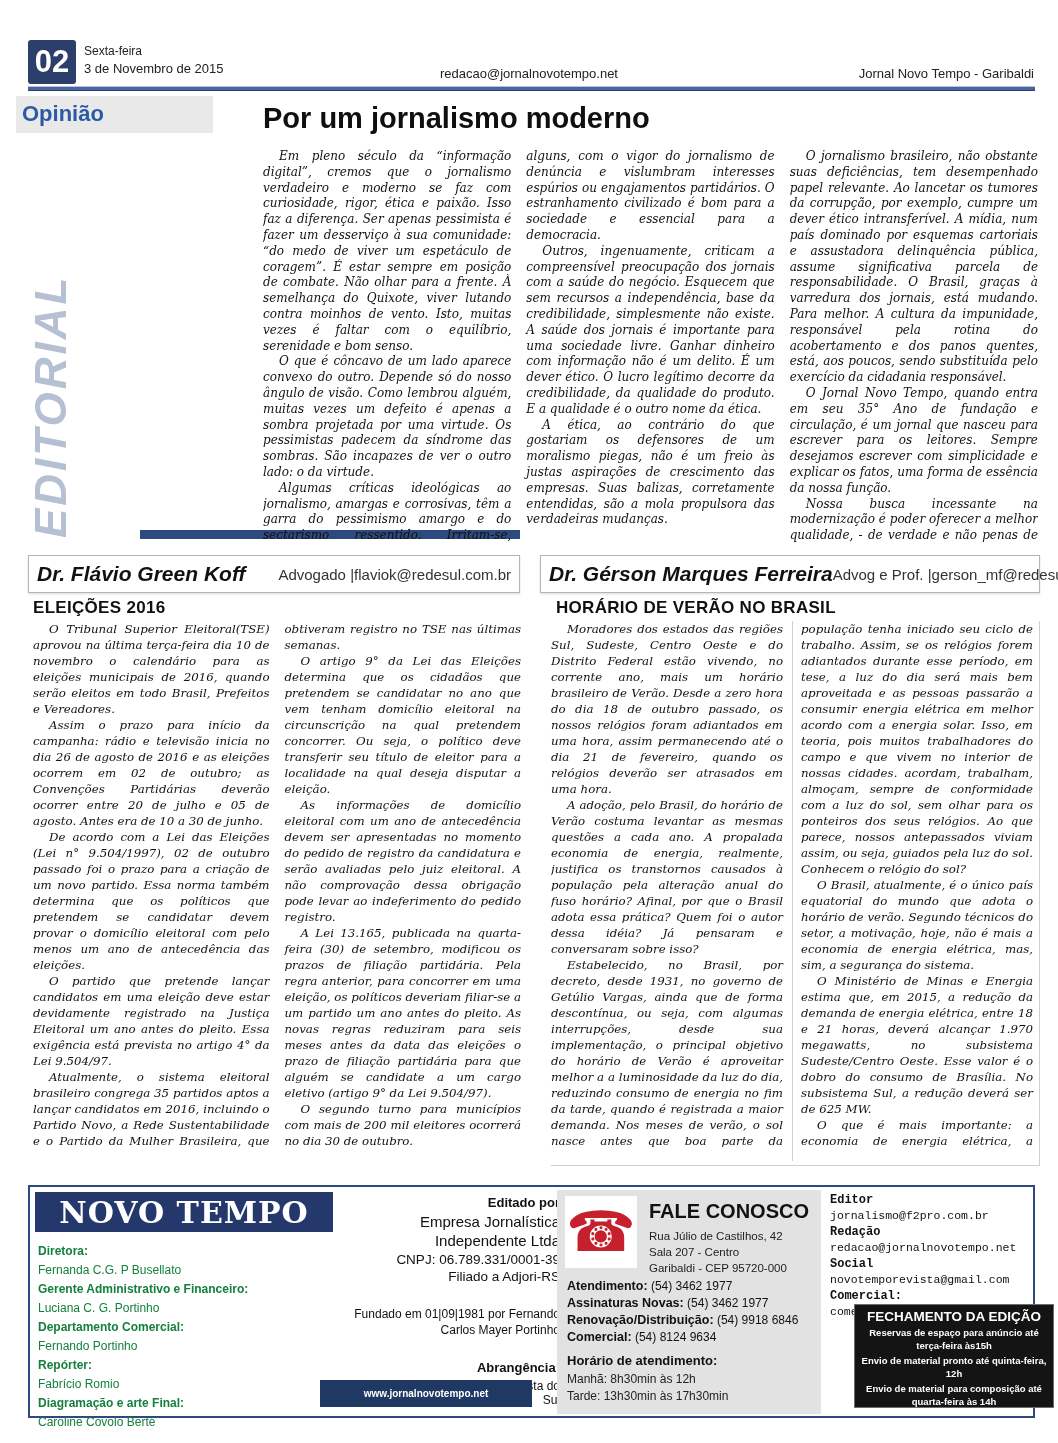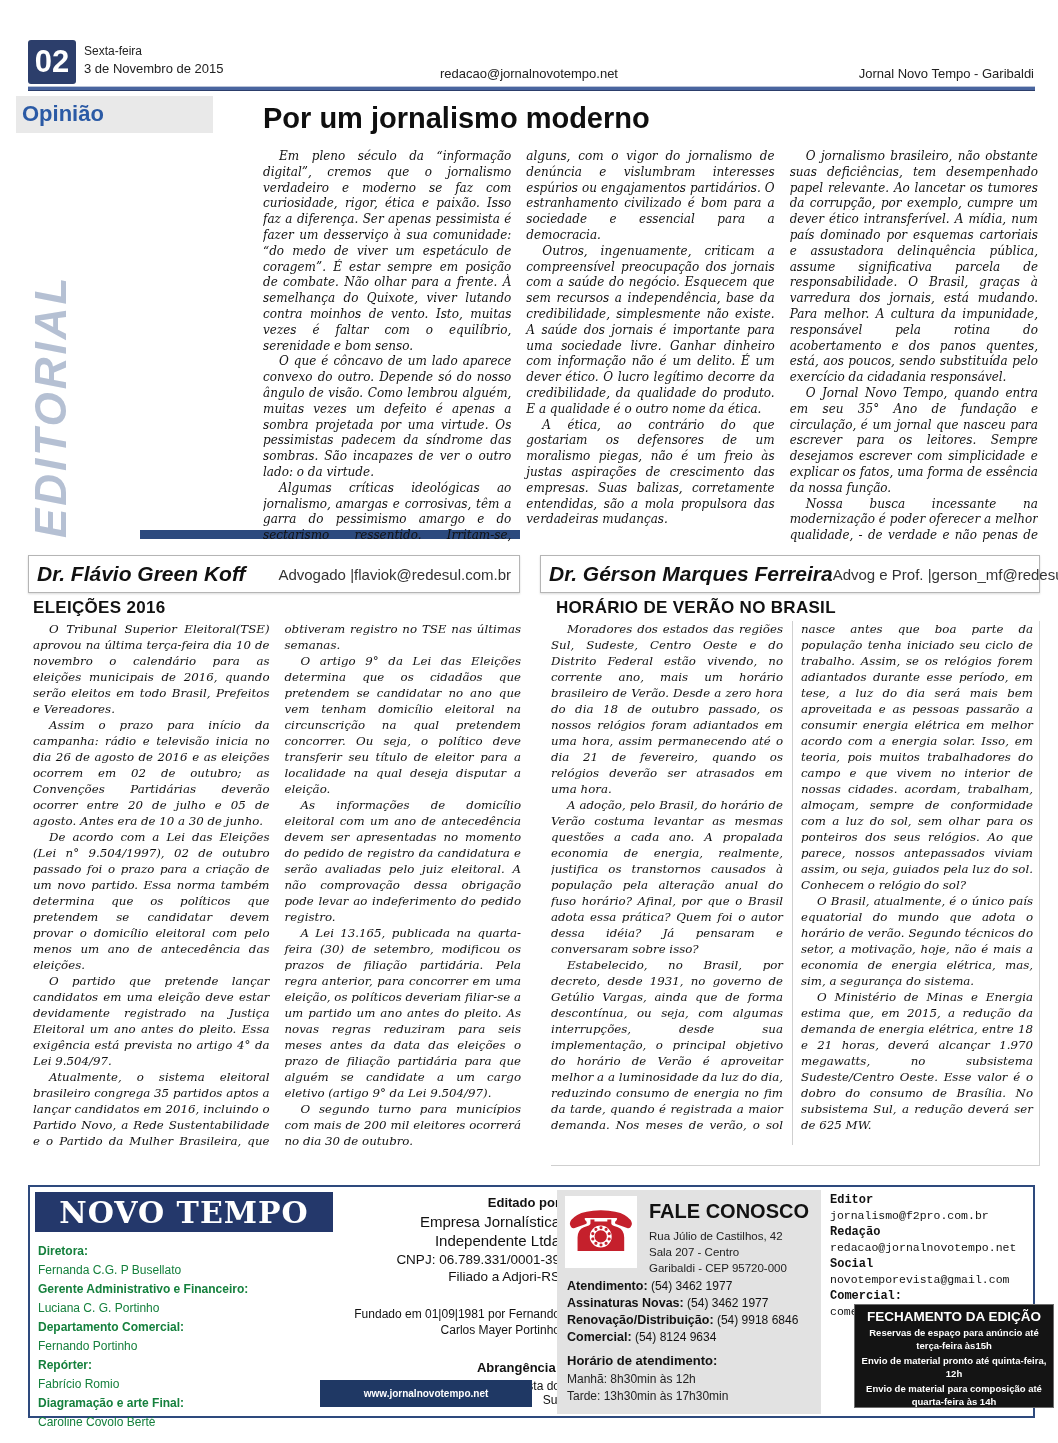--- a/index.html
+++ b/index.html
@@ -44,21 +44,21 @@
     box-shadow:0 1px 2px rgba(0,0,0,.15); display:flex; align-items:center; justify-content:space-between;
     padding:0 8px 0 8px; }
   .sec-head .author { font-size:21px; font-weight:bold; font-style:italic; color:#111; white-space:nowrap; }
   .sec-head .cred { font-size:15px; color:#333; white-space:nowrap; }
   .sec-title { position:absolute; font-size:17px; font-weight:bold; color:#111; letter-spacing:.3px; }
 
   .left-cols { position:absolute; left:33px; top:621px; width:488px; height:540px;
     column-count:2; column-gap:15px; font-size:11.8px; line-height:16px; }
   .right-cols { position:absolute; left:551px; top:621px; width:489px; height:545px;
     column-count:2; column-gap:18px; column-rule:1px solid #cfcfcf;
-    border-right:1px solid #cfcfcf; border-bottom:1px solid #cfcfcf; padding-right:6px; padding-bottom:20px;
+    border-right:1px solid #cfcfcf; border-bottom:1px solid #cfcfcf; padding-right:6px; padding-bottom:4px;
     font-size:11.8px; line-height:16px; }
 
   
   .footer { position:absolute; left:28px; top:1185px; width:1007px; height:233px;
     border:2px solid #2e4a7d; background:#fff; }
   .masthead { position:absolute; left:5px; top:5px; width:298px; height:40px; background:#24386b;
     color:#fff; font-family:"DejaVu Serif", serif; font-weight:bold; font-size:30px;
     display:flex; align-items:center; justify-content:center; letter-spacing:1px; }
   .staff { position:absolute; left:8px; top:52px; width:300px; font-size:12px; color:#15803d; }
   .staff .role { font-weight:bold; margin-top:5px; }

